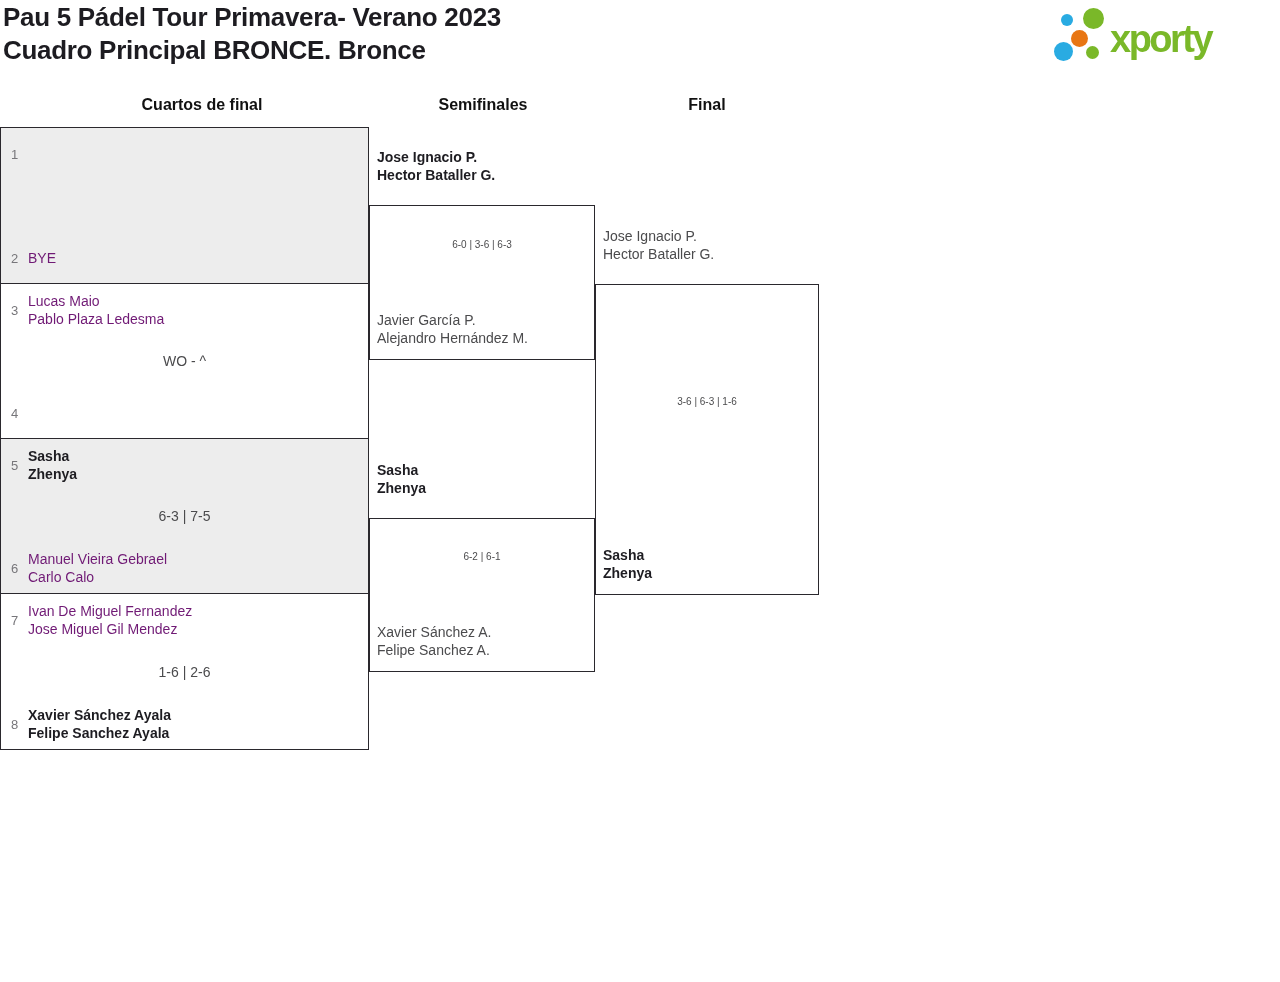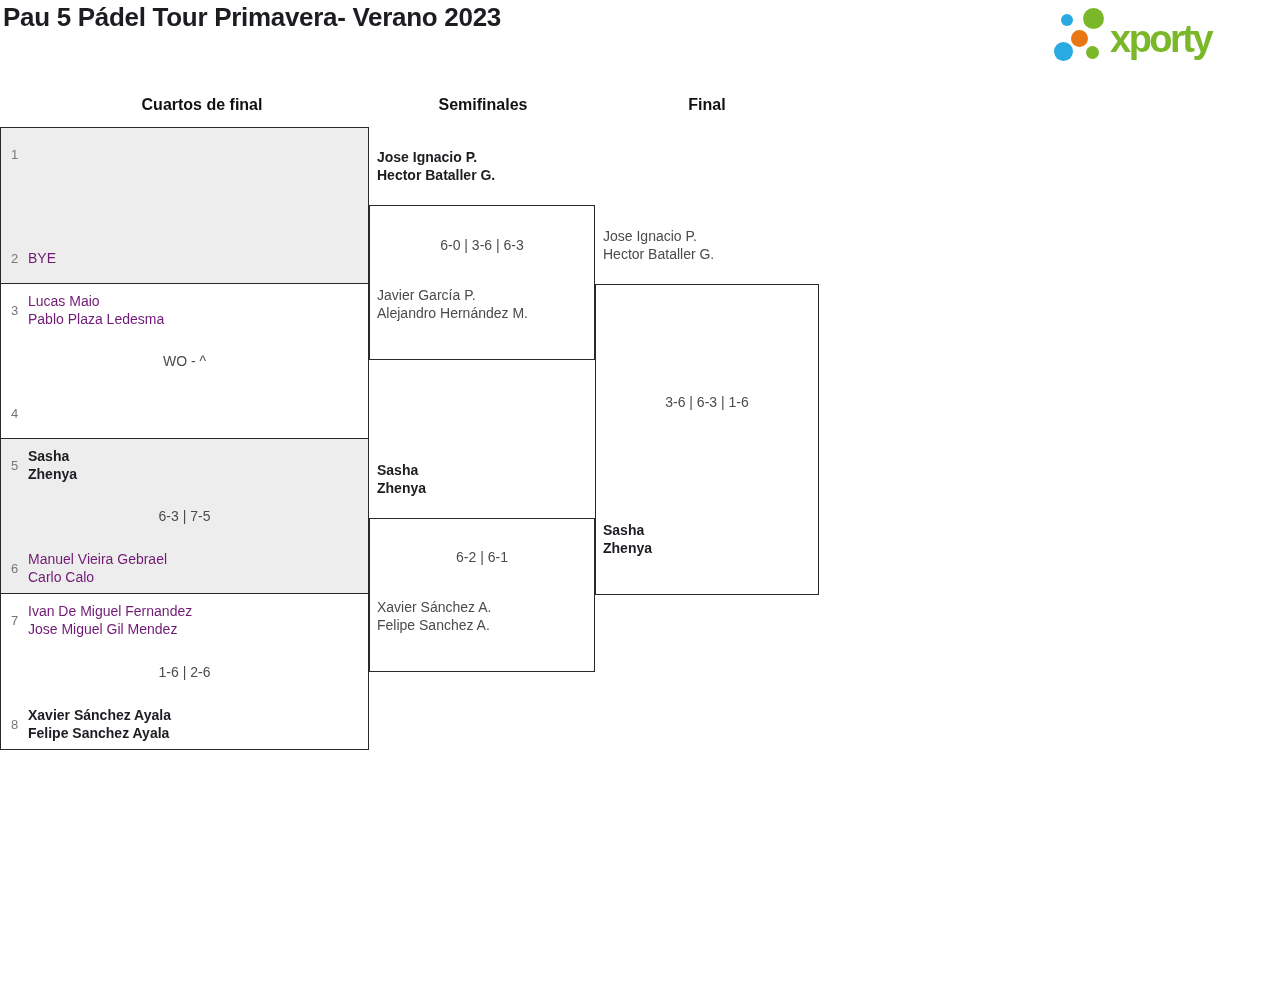--- a/index.html
+++ b/index.html
@@ -34,31 +34,32 @@
   .team-row{position:absolute;left:0;right:0;display:flex;align-items:center;min-height:35px;}
   .team-top{top:9px;}
   .team-bottom{bottom:7px;}
   .seed{width:27px;text-align:center;font-size:13px;color:#77767a;flex:0 0 27px;}
   .names{font-size:14px;line-height:17.5px;color:#701a75;}
   .names.bold{font-weight:700;color:#1d1c21;}
   .qf-card .score{position:absolute;left:0;right:0;top:50%;transform:translateY(-50%);
                   text-align:center;font-size:14px;color:#4b4b4d;}
   .match-box{position:absolute;box-sizing:border-box;border:1px solid #2a282d;background:transparent;}
   .match-box .score{position:absolute;left:0;right:0;top:calc(50% - 47px);
-                    text-align:center;font-size:14px;line-height:18px;color:#4b4b4d;}
+                    text-align:center;font-size:10px;line-height:18px;color:#4b4b4d;}
   .label{position:absolute;left:7px;font-size:14px;line-height:17.5px;color:#4b4b4d;}
   .label.bold{font-weight:700;color:#1d1c21;}
   .label.above{bottom:calc(100% + 22px);}
-  .label.inside{bottom:37px;}
+  .label.inside{bottom:12px;}
 </style>
 </head>
 <body>
 
 <div class="title">
   <div>Pau 5 Pádel Tour Primavera- Verano 2023</div>
+  <div>Cuadro Principal BRONCE. Bronce</div>
 </div>
 
 <div class="logo">
   <span class="dot dot-blue-small"></span>
   <span class="dot dot-green-large"></span>
   <span class="dot dot-orange"></span>
   <span class="dot dot-blue-large"></span>
   <span class="dot dot-green-small"></span>
   <span class="wordmark">xporty</span>
 </div>

